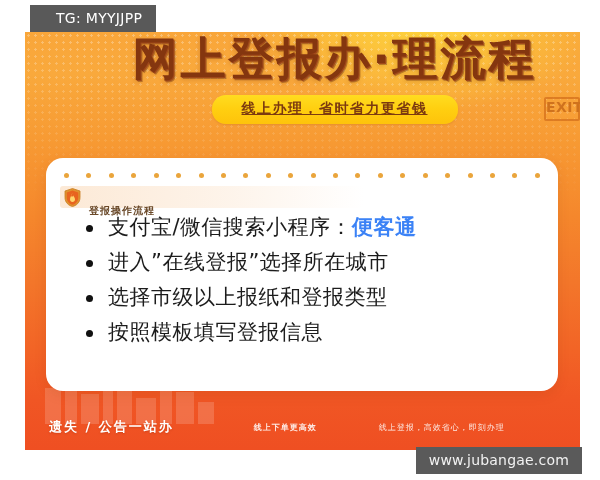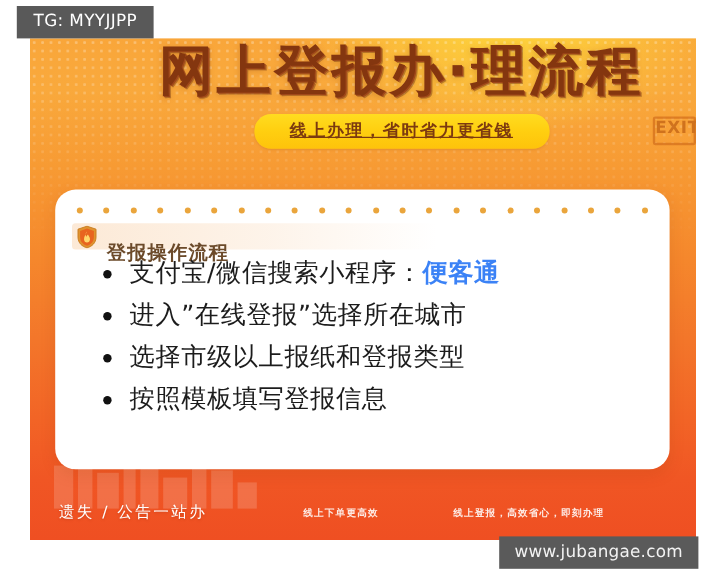--- a/index.html
+++ b/index.html
@@ -169,21 +169,21 @@
   }
 
   .shield-icon {
     width: 17px;
     height: 19px;
     flex: 0 0 auto;
     margin-right: 8px;
   }
 
   .card-header-label {
-    font-size: 16px;
+    font-size: 10px;
     font-weight: 700;
     color: #6b4a2a;
     letter-spacing: 1px;
     white-space: nowrap;
     margin-top: 28px;
   }
 
   .steps {
     position: absolute;
     left: 36px;
@@ -229,51 +229,51 @@
     bottom: 0;
     width: 100%;
     height: 46px;
     display: flex;
     align-items: center;
   }
 
   .footer .brand {
     margin-left: 24px;
     font-size: 13px;
-    font-weight: 400;
+    font-weight: 700;
     color: #ffffff;
     letter-spacing: 2px;
     white-space: nowrap;
     text-shadow: 0 1px 2px rgba(150,40,10,0.35);
   }
 
   .footer .tag-a {
     margin-left: 80px;
     font-size: 8px;
     font-weight: 700;
     color: rgba(255,255,255,0.88);
     letter-spacing: 1px;
     white-space: nowrap;
   }
 
   .footer .tag-b {
     margin-left: 62px;
     font-size: 8px;
-    font-weight: 700;
+    font-weight: 400;
     color: rgba(255,255,255,0.88);
     letter-spacing: 1px;
     white-space: nowrap;
   }
 
   
   .tg-tag {
     position: absolute;
-    left: 14px;
+    left: 30px;
     top: 5px;
-    padding: 5px 14px 6px 14px;
+    padding: 5px 14px 6px 26px;
     background: #595959;
     color: #ffffff;
     font-size: 14px;
     letter-spacing: 0.3px;
     white-space: nowrap;
     z-index: 30;
   }
 
   .watermark {
     position: absolute;

